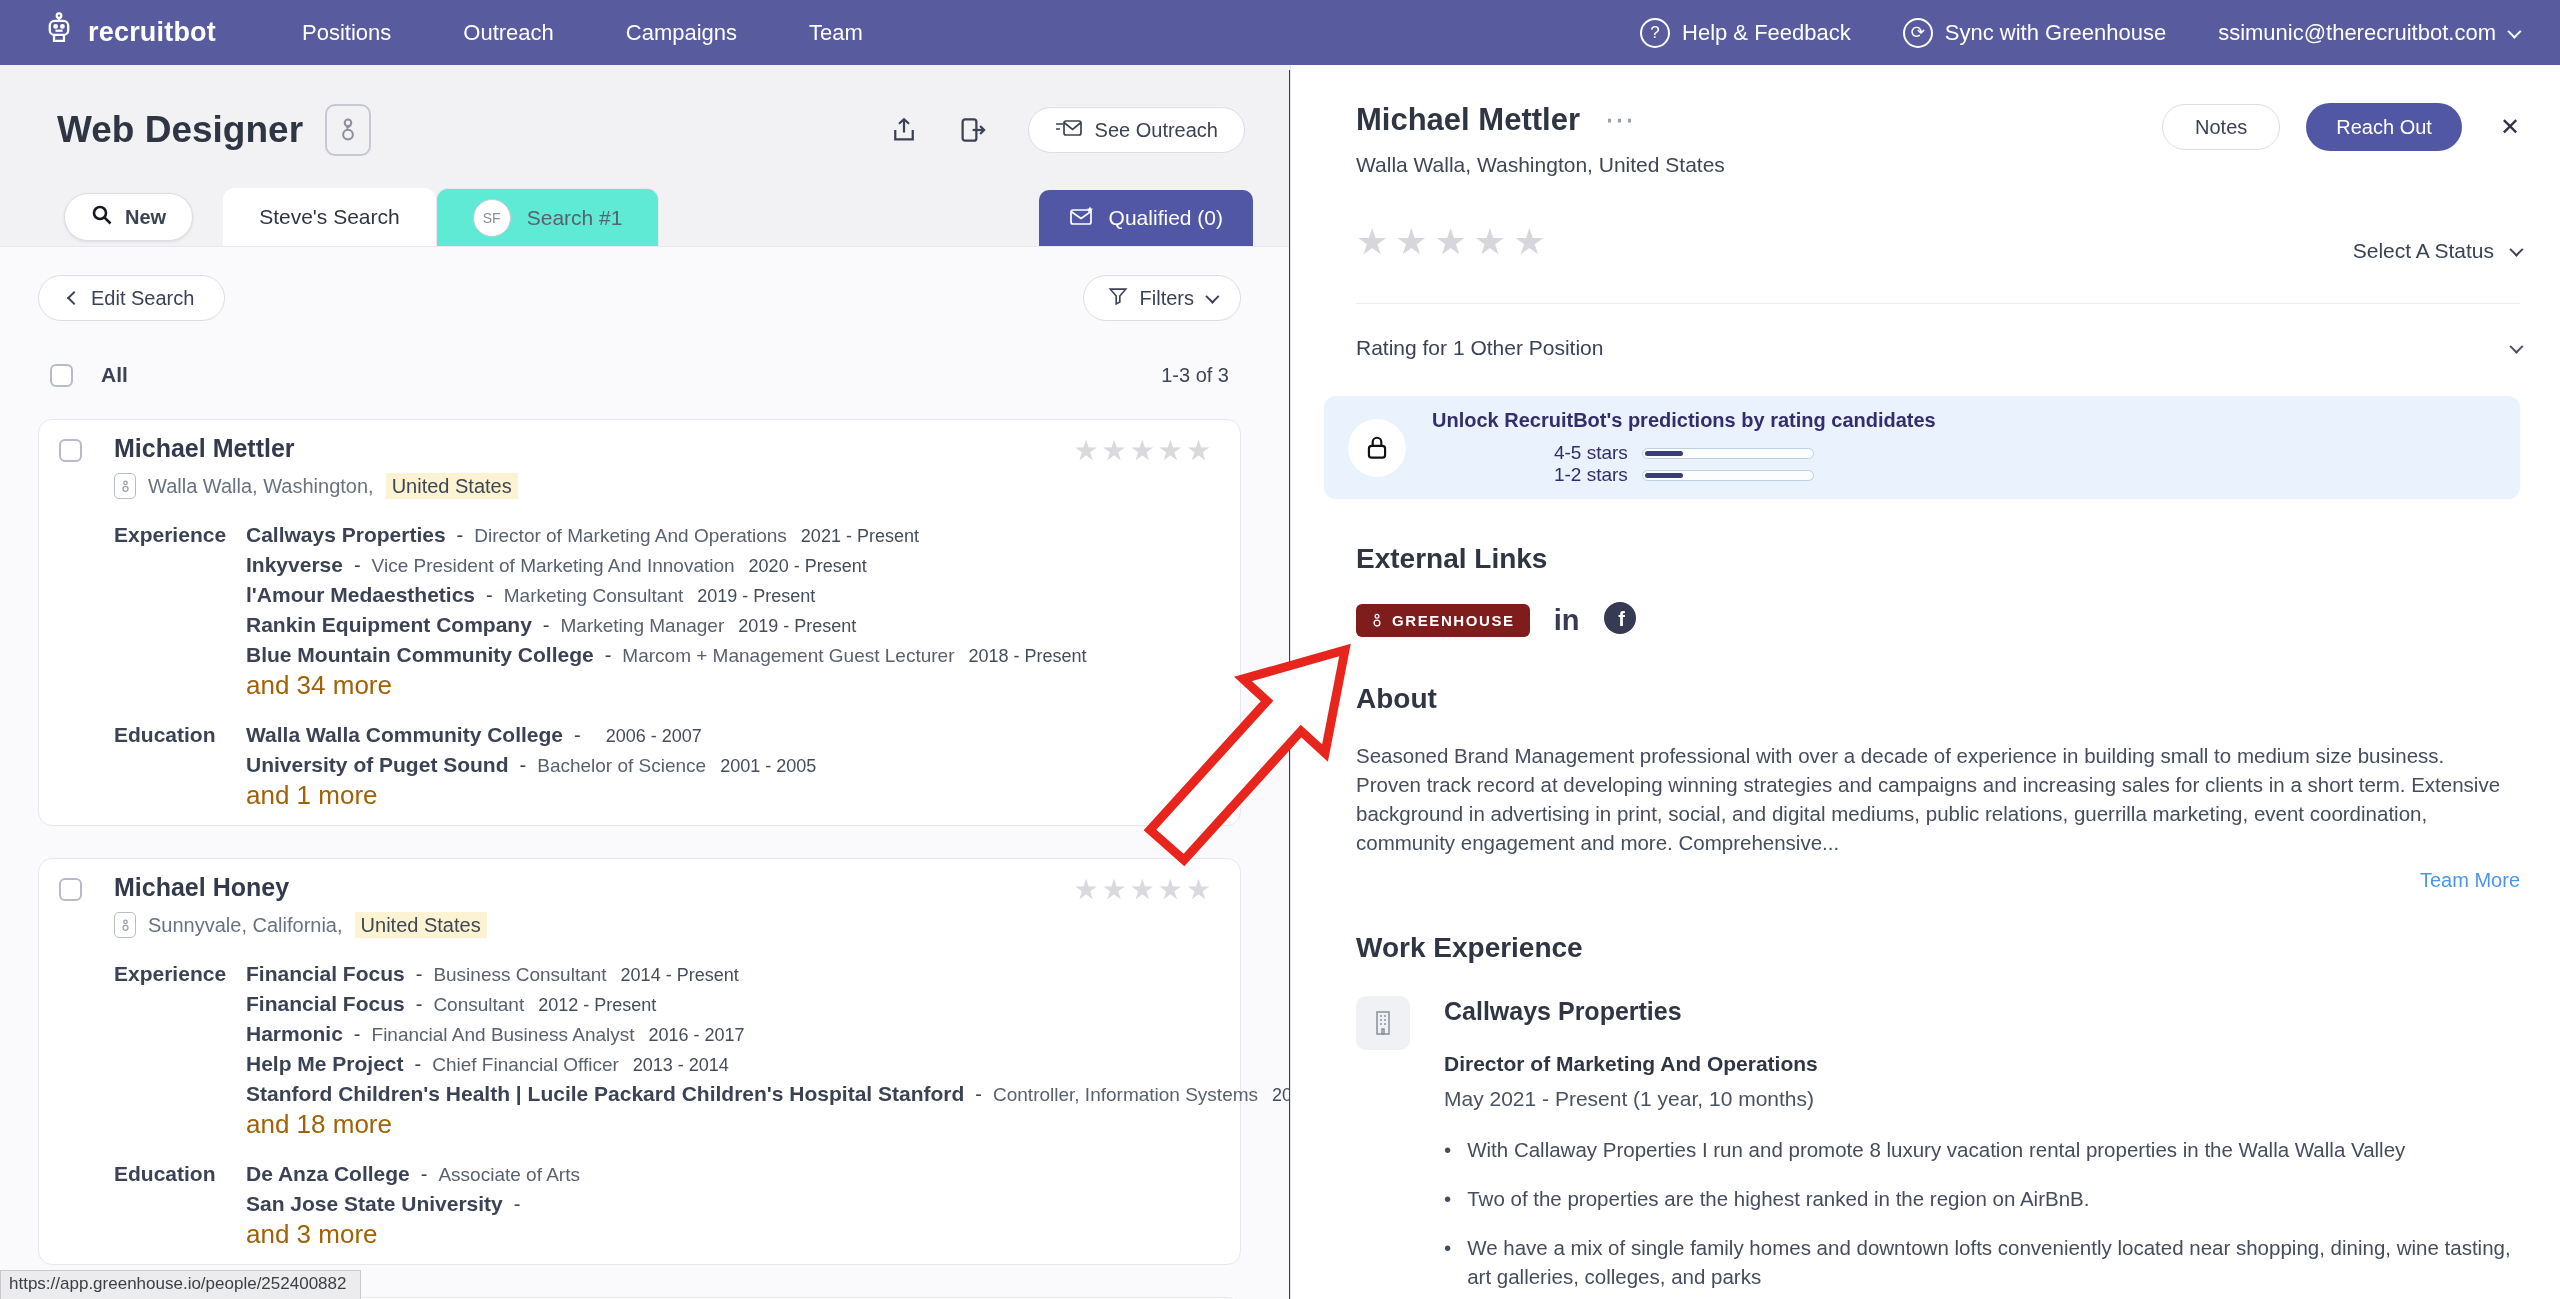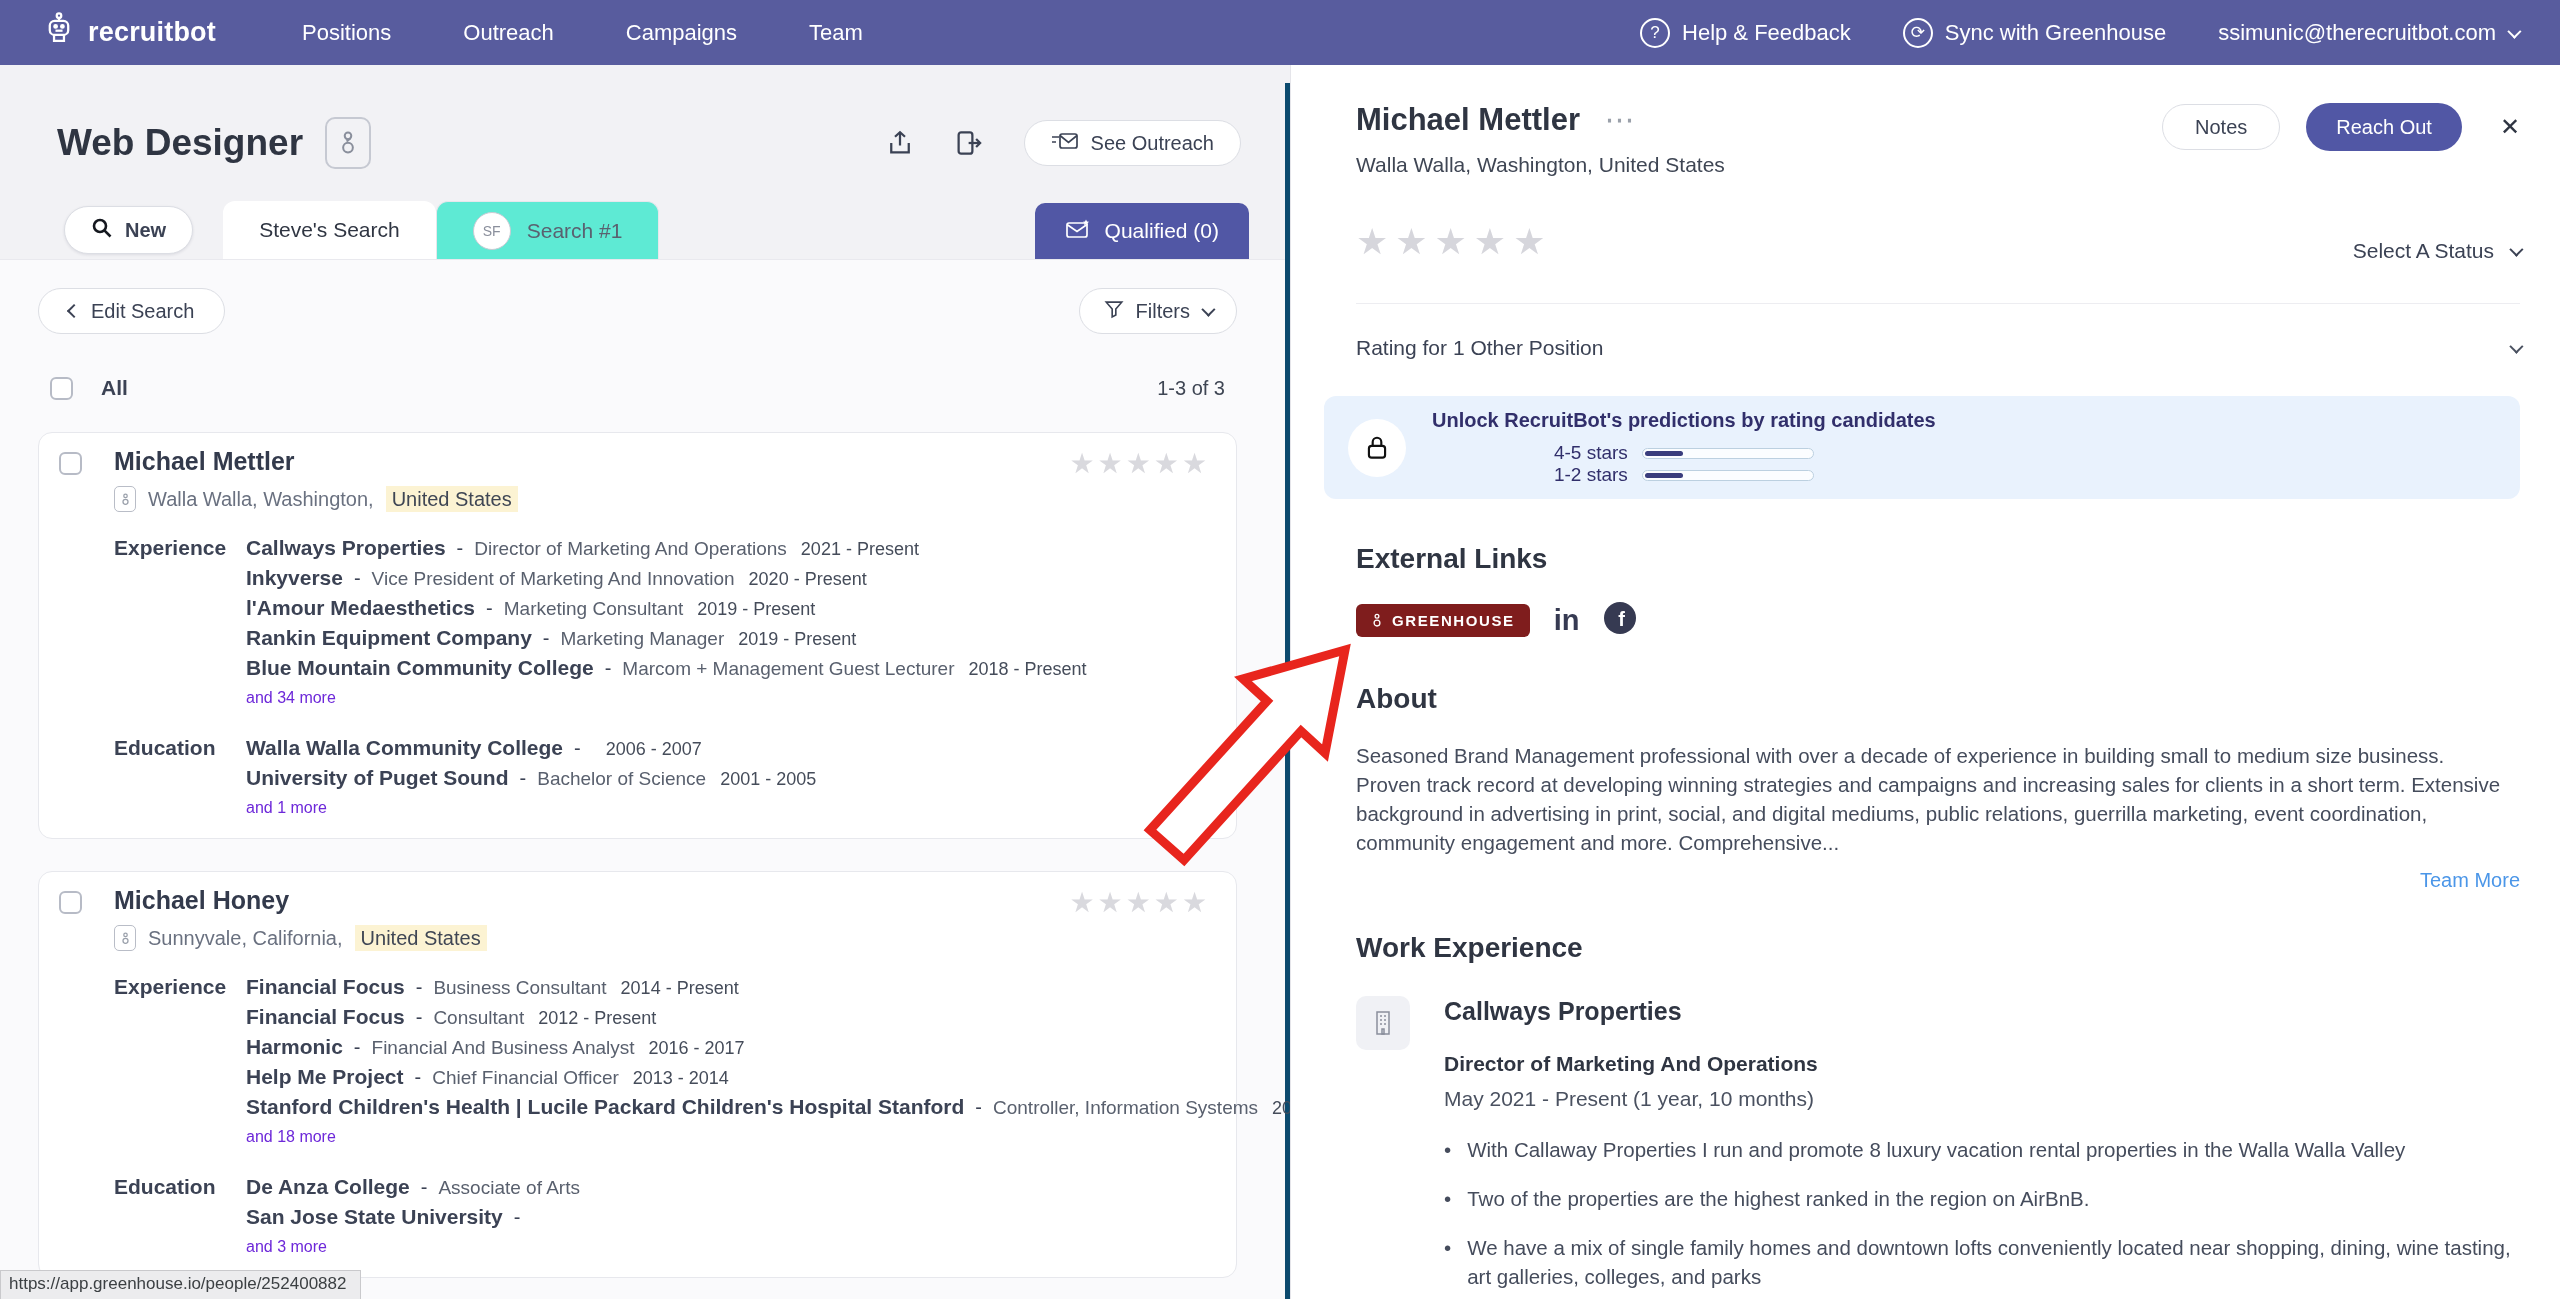--- a/index.html
+++ b/index.html
@@ -14,22 +14,22 @@
   .nav-items { display:flex; gap:72px; margin-left:86px; font-size:22px; }
   .nav-item { cursor:pointer; }
   .nav-right { margin-left:auto; display:flex; align-items:center; gap:52px; font-size:22px; }
   .nav-link { display:flex; align-items:center; gap:12px; }
   .ring-icon { width:30px; height:30px; border:2px solid #fff; border-radius:50%;
                display:flex; align-items:center; justify-content:center; font-size:17px; }
   .chev { display:inline-block; width:10px; height:10px; border-right:2px solid currentColor;
           border-bottom:2px solid currentColor; transform:rotate(45deg) translateY(-2px); }
 
   
-  .left-panel { position:absolute; top:83px; left:0; width:1290px; bottom:0; background:#f2f2f5;
-                border-right:5px solid #0c4a6e; }
+  .left-panel { position:absolute; top:70px; left:0; width:1290px; bottom:0; background:#f2f2f5;
+                border-right:1px solid #0c4a6e; }
   .ph-row { display:flex; align-items:center; padding:34px 44px 0 57px; }
   .ph-title { font-size:37px; font-weight:600; color:#2f3542; }
   .gh-title-badge { width:46px; height:52px; border:2px solid #c6c9d2; border-radius:10px; margin-left:22px;
                     display:flex; align-items:center; justify-content:center; background:transparent; }
   .ph-actions { margin-left:auto; display:flex; align-items:center; gap:28px; }
   .icon-btn { width:40px; height:40px; display:flex; align-items:center; justify-content:center; cursor:pointer; }
   .pill { background:#fff; border:1px solid #dcdee4; border-radius:26px; display:flex; align-items:center;
           gap:12px; font-size:20px; color:#3b4254; cursor:pointer; }
   .see-outreach { height:46px; padding:0 26px; margin-left:8px; }
 
@@ -69,21 +69,21 @@
                display:flex; align-items:center; justify-content:center; }
   .hl { background:#fcf3d3; color:#3f4654; padding:1px 6px; }
   .section { display:flex; margin-left:55px; margin-top:22px; }
   .sec-label { width:132px; flex:none; font-size:21px; font-weight:700; color:#3b4254; line-height:28px; }
   .sec-rows { }
   .xrow { line-height:28px; white-space:nowrap; }
   .xcompany { font-size:21px; font-weight:600; color:#3b4254; }
   .dash::before { content:"-"; margin:0 11px; color:#3b4254; font-size:20px; }
   .xrole { font-size:19px; color:#59606e; }
   .xyears { margin-left:14px; font-size:18px; color:#454c5a; }
-  .more { font-size:16px; color:#6d28d9; line-height:28px; }
+  .more { font-size:26px; color:#a16207; line-height:28px; }
 
   .url-tip { position:absolute; left:0; bottom:0; background:#ececee; border:1px solid #c9c9cc;
              border-bottom:none; padding:3px 14px 5px 8px; font-size:17px; color:#3c4043; z-index:60; }
 
   
   .right-panel { position:absolute; top:65px; left:1291px; right:0; bottom:0; background:#fff;
                  padding:38px 40px 0 65px; overflow:hidden; box-shadow:-1px 0 0 #e5e5ea; }
   .rp-head { display:flex; align-items:flex-start; }
   .rp-name { font-size:31px; font-weight:600; color:#2f3542; line-height:34px; }
   .more-dots { margin-left:20px; color:#9aa0aa; font-size:30px; line-height:30px; cursor:pointer; }

